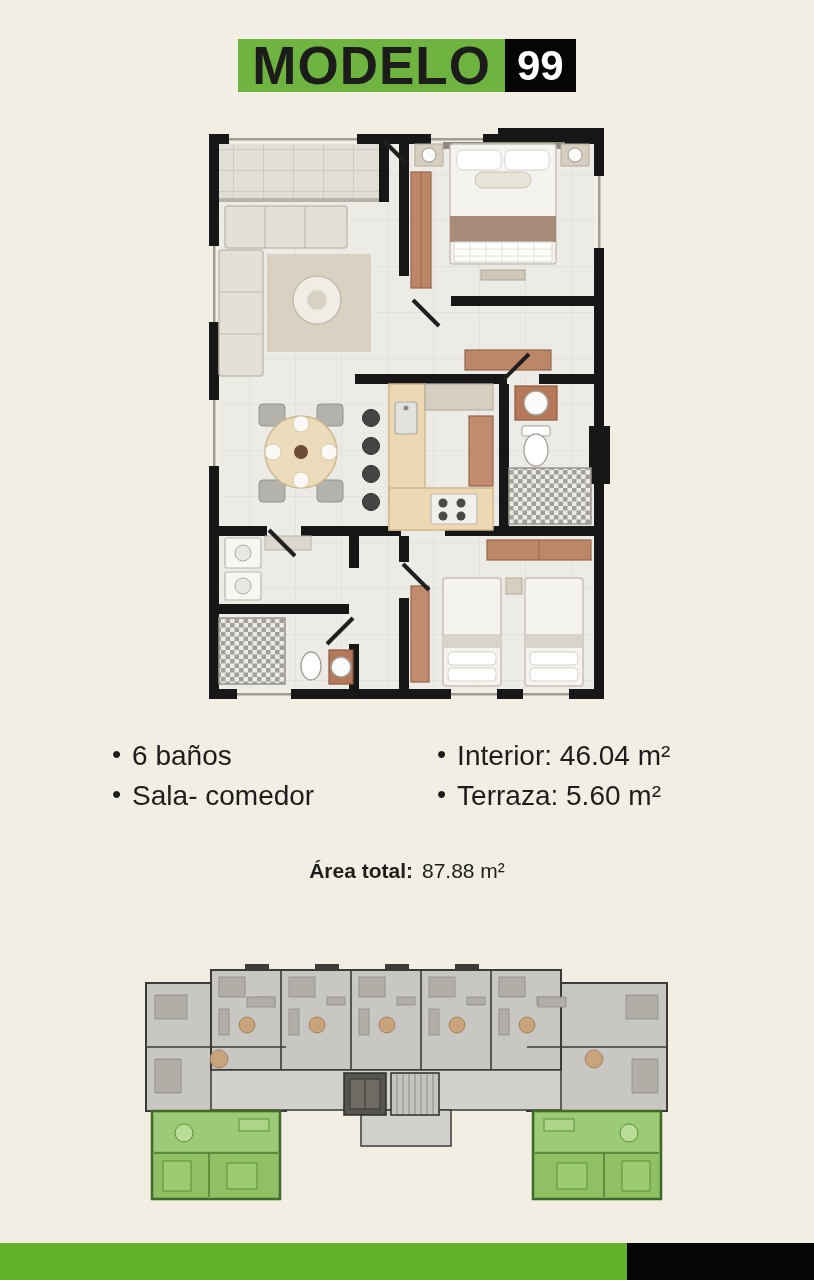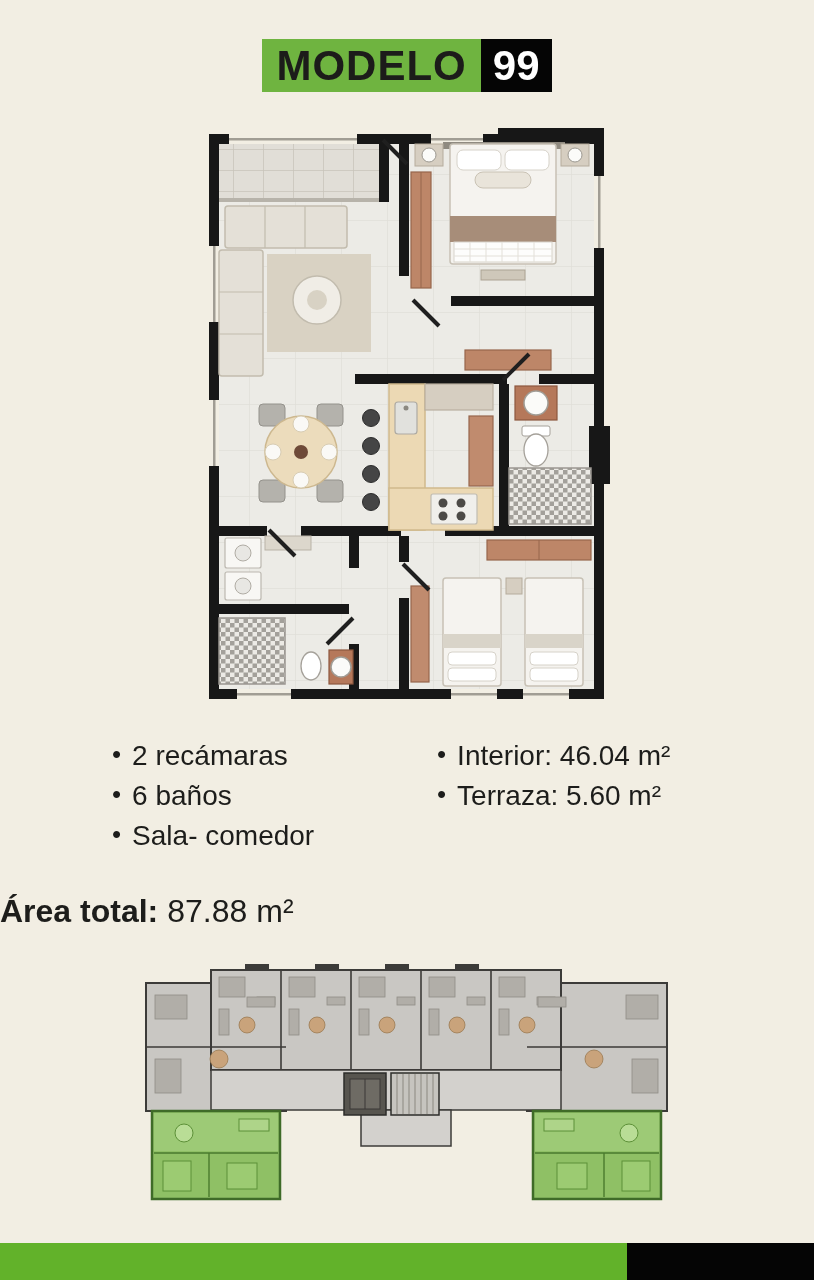--- a/index.html
+++ b/index.html
@@ -2,37 +2,37 @@
 <html><head>
 <meta charset="utf-8">
 <style>
   * { margin:0; padding:0; box-sizing:border-box; }
   html,body { background:#f2eee3; }
   body { font-family:"Liberation Sans", sans-serif; color:#1d1d1b; }
   .page { position:relative; width:814px; height:1280px; margin:0 auto; background:#f2eee3; overflow:hidden; }
 
   
   .title-row { position:absolute; top:39px; left:0; width:100%; display:flex; justify-content:center; }
-  .title-green { background:#6fb440; color:#1c1c1a; font-weight:bold; font-size:42px; letter-spacing:1px;
+  .title-green { background:#6fb440; color:#1c1c1a; font-weight:bold; font-size:53px; letter-spacing:1px;
                  height:53px; display:flex; align-items:center; padding:0 14px; }
   .title-black { background:#050505; color:#ffffff; font-weight:bold; font-size:42px;
                  height:53px; display:flex; align-items:center; padding:0 12px; }
 
   
   .plan-wrap { position:absolute; top:128px; left:203px; }
 
   
   .features { position:absolute; top:736px; left:0; width:100%; display:flex; padding-left:112px; }
   .feat-col { list-style:none; }
   .feat-col.left { width:325px; }
   .feat-col li { font-size:28px; line-height:39px; white-space:nowrap; }
   .feat-col li::before { content:"•"; font-size:26px; margin-right:11px; position:relative; top:-2px; }
 
   
-  .total-line { position:absolute; top:893px; left:0; width:100%; text-align:left; font-size:32px; }
+  .total-line { position:absolute; top:859px; left:0; width:100%; text-align:center; font-size:21px; }
   .total-label { font-weight:bold; }
   .total-value { font-weight:normal; margin-left:9px; }
 
   
   .building-wrap { position:absolute; top:963px; left:139px; }
 
   
   .footer-strip { position:absolute; left:0; bottom:0; width:100%; height:37px; display:flex; }
   .strip-green { width:627px; background:#62b22a; }
   .strip-black { flex:1; background:#050505; }
@@ -218,21 +218,20 @@
       <ellipse cx="108" cy="538" rx="10" ry="14" fill="#ffffff" stroke="#a5a19a" stroke-width="1.3"></ellipse>
       <rect x="126" y="522" width="24" height="34" fill="#b5785a" stroke="#8d573e" stroke-width="1.2"></rect>
       <circle cx="138" cy="539" r="10" fill="#fbfbf9" stroke="#a09d96" stroke-width="1.5"></circle>
       <path d="M150 490 L124 516" stroke="#1f1f1f" stroke-width="4"></path>
     </g>
   </svg>
   </div>
 
   <div class="features">
     <ul class="feat-col left">
-      <li><span>2 recámaras</span></li>
       <li><span>6 baños</span></li>
       <li><span>Sala- comedor</span></li>
     </ul>
     <ul class="feat-col right">
       <li><span>Interior: 46.04 m²</span></li>
       <li><span>Terraza: 5.60 m²</span></li>
     </ul>
   </div>
 
   <div class="total-line">

